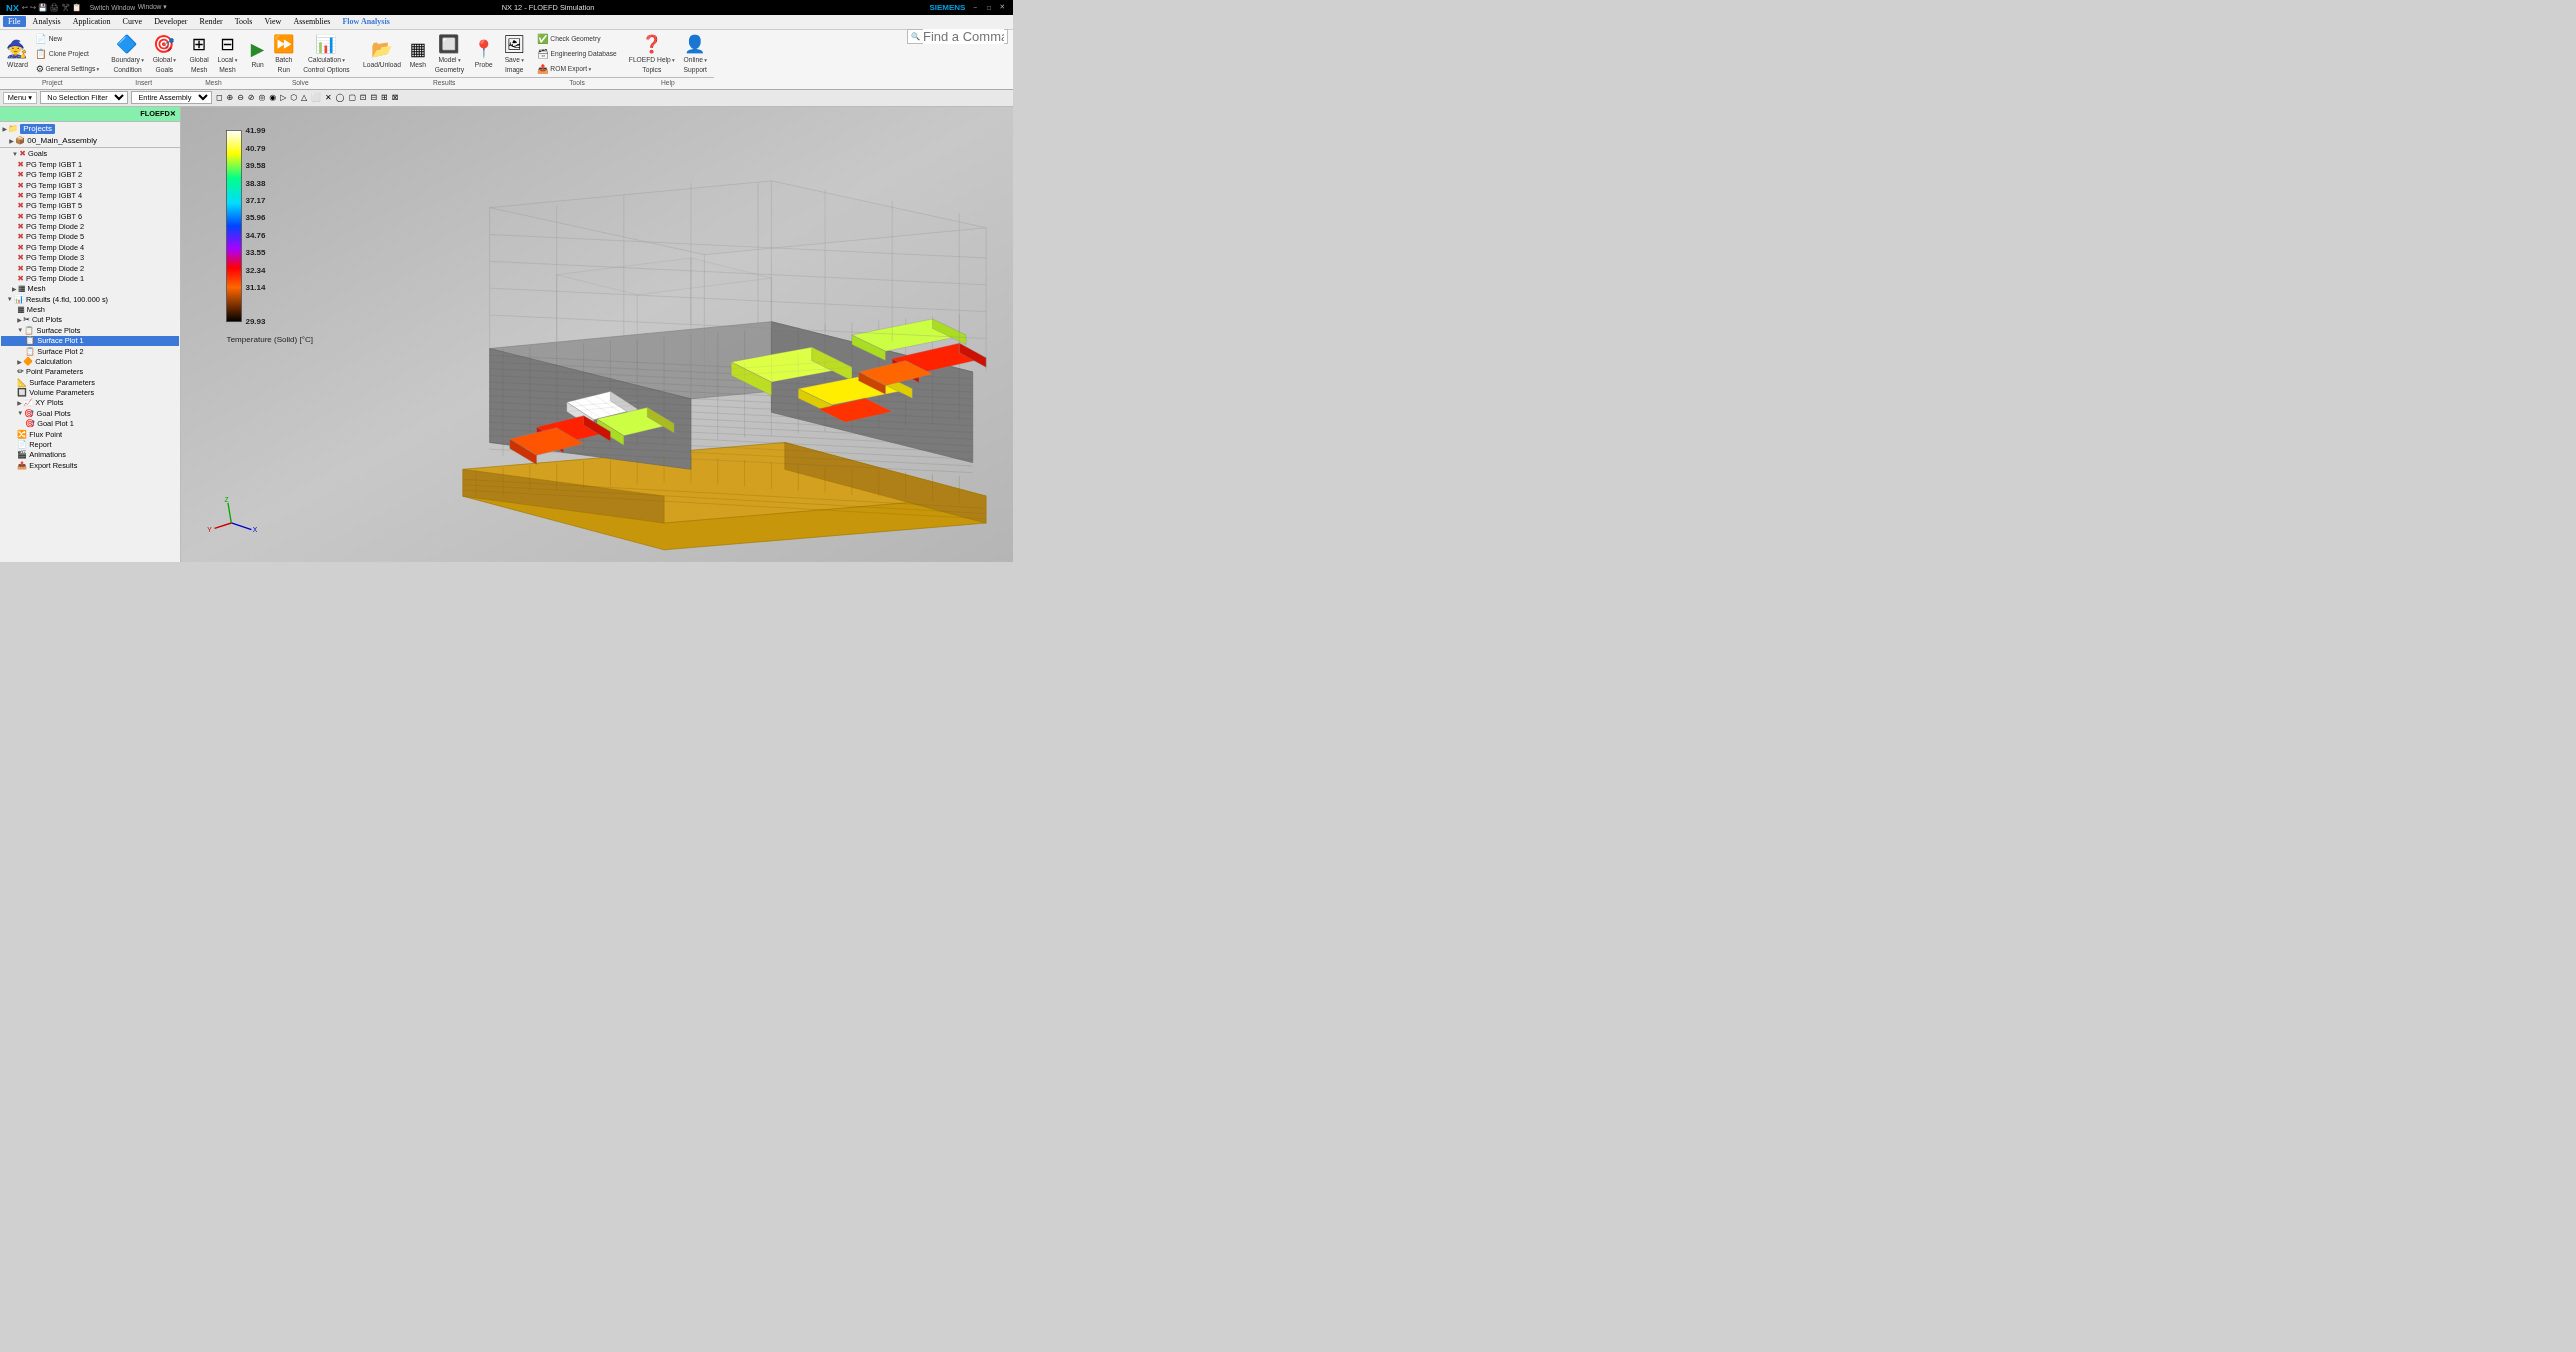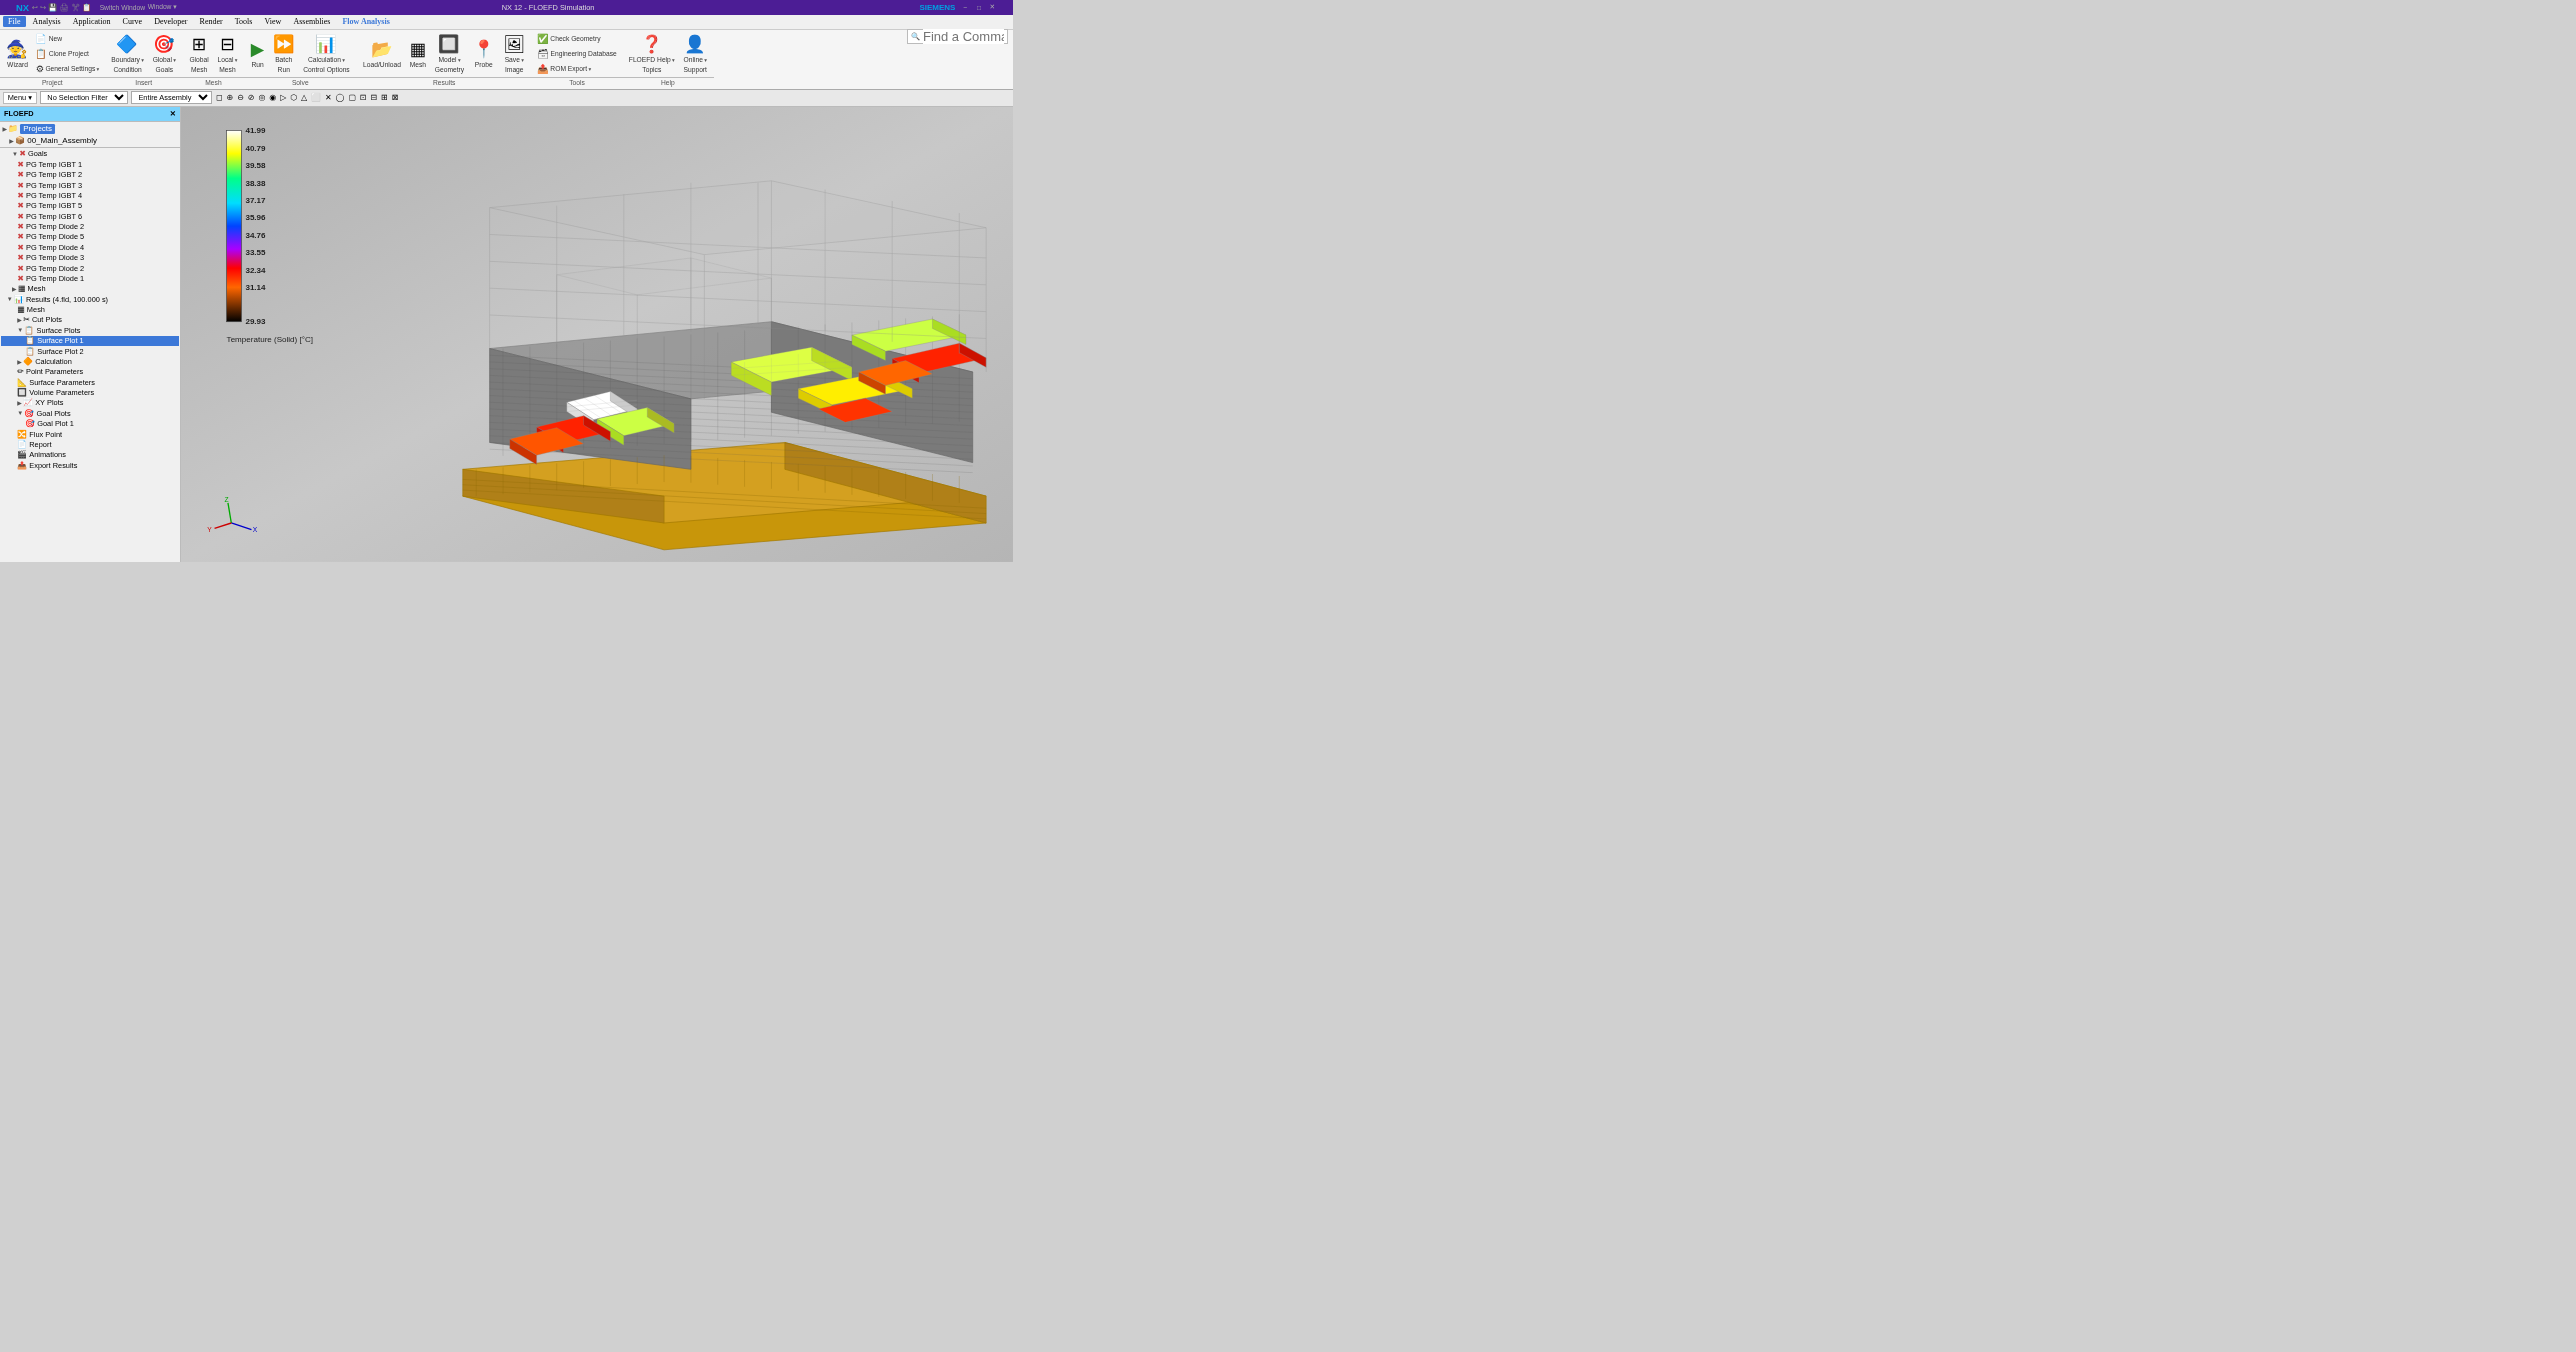--- a/index.html
+++ b/index.html
@@ -1,25 +1,25 @@
 <!DOCTYPE html>
 <html style="font-size:10.7px"><head>
   <meta charset="utf-8">
   <style>
     * { box-sizing: border-box; margin: 0; padding: 0; }
     body { font-family: 'Segoe UI', Arial, sans-serif; font-size: 8px; background: #d0d0d0; overflow: hidden; width: 1013px; height: 564px; }
 
     
     #titlebar {
       height: 14.8px;
-      background: #4c1d95;
+      background: #000000;
       display: flex;
       align-items: center;
       justify-content: space-between;
-      padding: 0 16px;
+      padding: 0 6px;
       color: #ccc;
       font-size: 7.4px;
     }
     #titlebar .title { flex: 1; text-align: center; color: #ddd; }
     #titlebar .siemens { color: #00a0e0; font-weight: bold; font-size: 8px; }
     #titlebar .win-controls { display: flex; gap: 4px; }
     #titlebar .win-btn { width: 9.4px; height: 9.4px; display: flex; align-items: center; justify-content: center; font-size: 6.7px; color: #aaa; cursor: pointer; }
 
     
     #menubar {
@@ -111,28 +111,28 @@
     #sidebar {
       width: 181px;
       background: #f0f0f0;
       border-right: 0.7px solid #bbb;
       display: flex;
       flex-direction: column;
       overflow: hidden;
     }
     #sidebar-header {
       height: 14.8px;
-      background: #7dd3fc;
+      background: #86efac;
       border-bottom: 0.7px solid #bbb;
       display: flex;
       align-items: center;
       padding: 0 4px;
       font-size: 7.4px;
       font-weight: bold;
-      justify-content: space-between;
+      justify-content: flex-end;
     }
 
     
     #tree-panel {
       flex: 1;
       overflow-y: auto;
       padding: 1.3px;
       font-size: 7.4px;
     }
     .tree-item {

